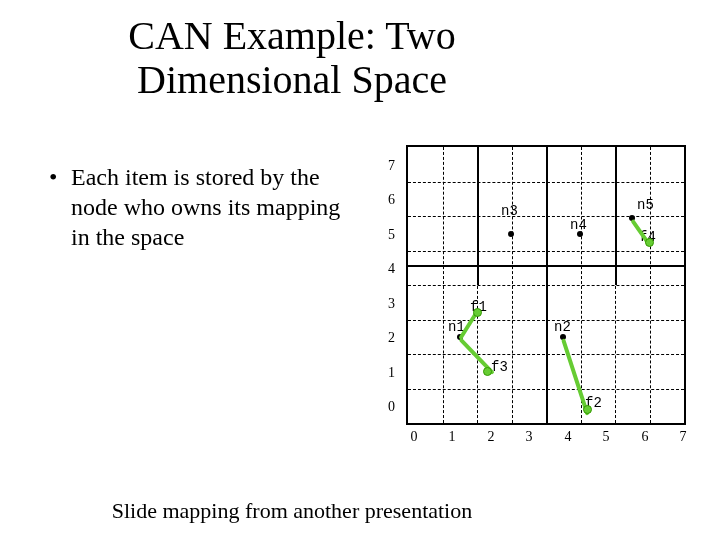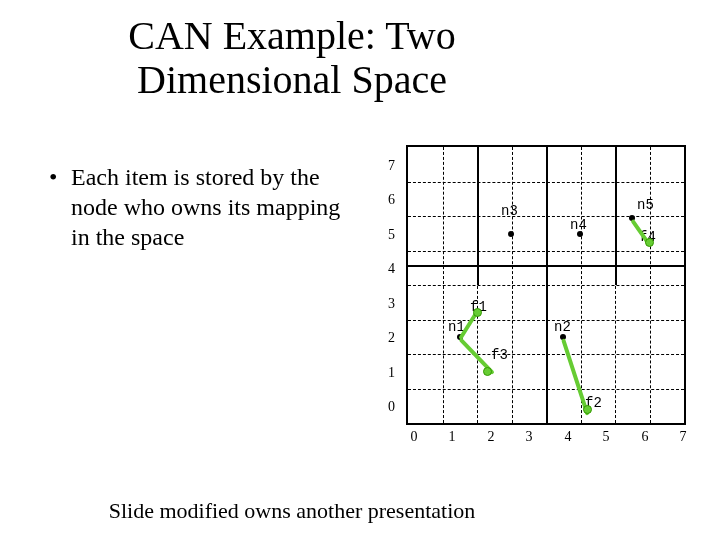--- a/index.html
+++ b/index.html
@@ -95,19 +95,19 @@
       <div class="fpt" style="left:79px;top:224px"></div>
       <div class="fpt" style="left:241px;top:95px"></div>
 
       <div class="lbl" style="left:40px;top:172px">n1</div>
       <div class="lbl" style="left:146px;top:172px">n2</div>
       <div class="lbl" style="left:93px;top:56px">n3</div>
       <div class="lbl" style="left:162px;top:70px">n4</div>
       <div class="lbl" style="left:229px;top:50px">n5</div>
       <div class="lbl" style="left:62px;top:152px">f1</div>
       <div class="lbl" style="left:177px;top:248px">f2</div>
-      <div class="lbl" style="left:83px;top:200px">f3</div>
+      <div class="lbl" style="left:83px;top:212px">f3</div>
       <div class="lbl" style="left:231px;top:82px">f4</div>
     </div>
   </div>
 
-  <div class="footer">Slide modified owns another presentation</div>
+  <div class="footer">Slide mapping from another presentation</div>
 </div>
 
 </body></html>

